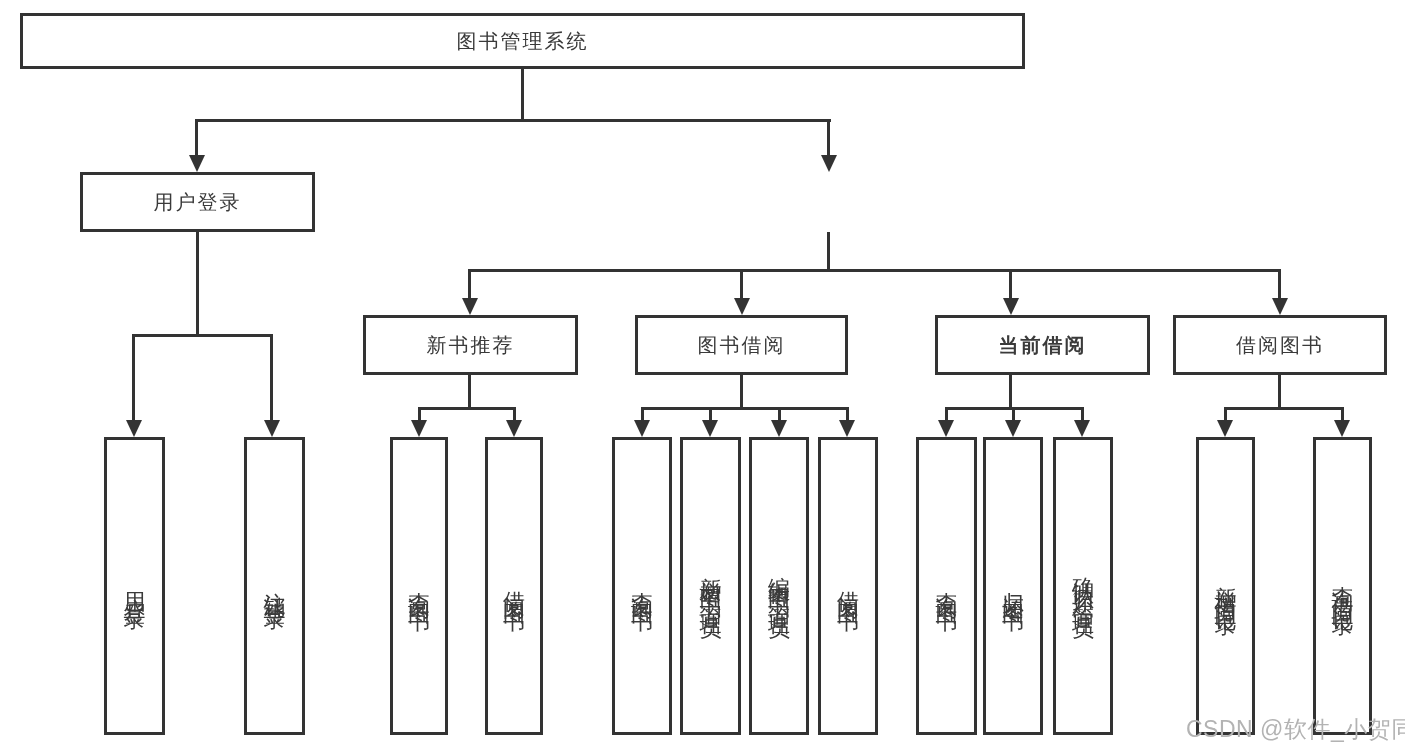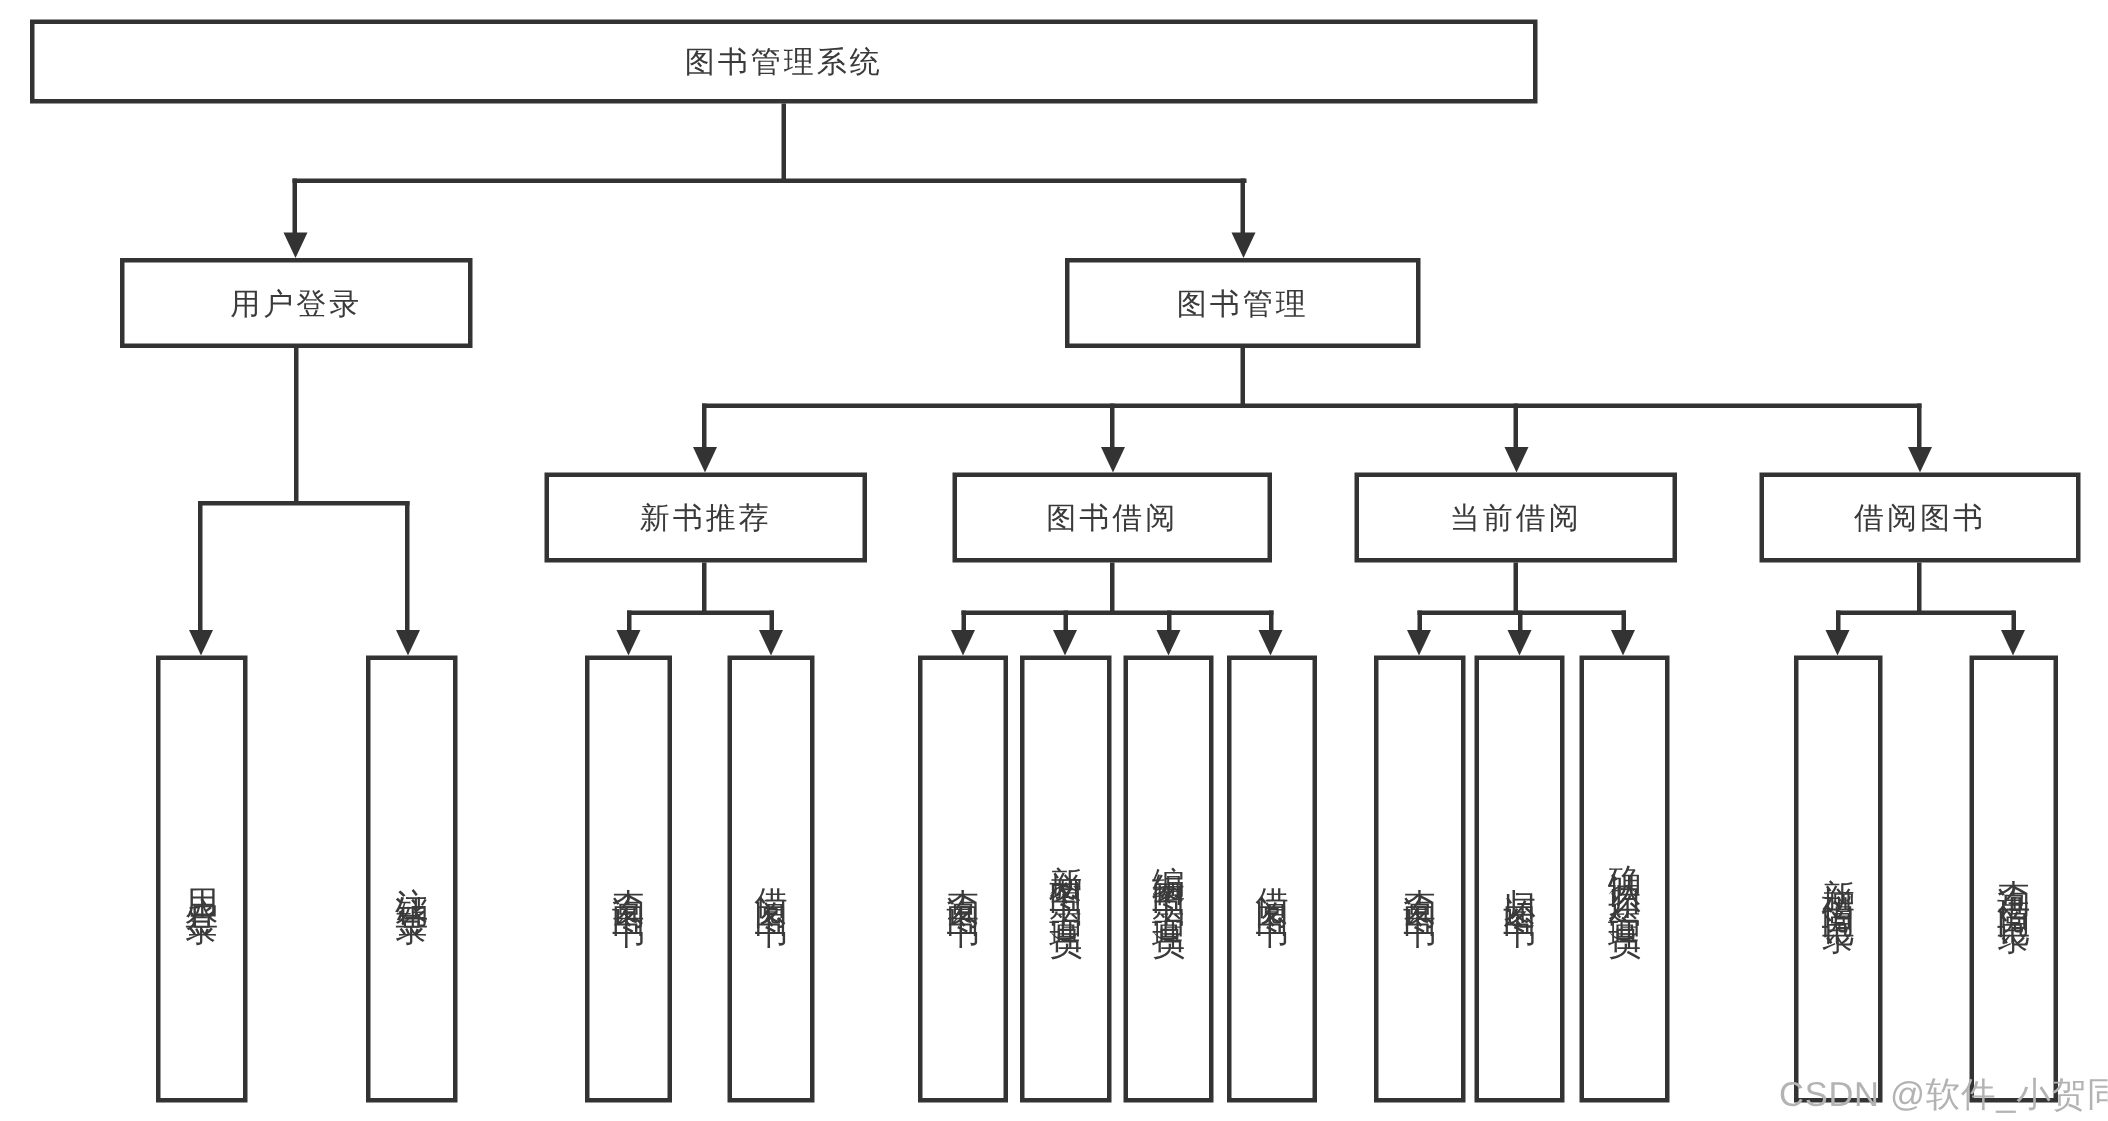--- a/index.html
+++ b/index.html
@@ -67,23 +67,20 @@
   <div class="vl" style="left:521px; top:69px; height:51px;"></div>
   <div class="hl" style="left:195px; top:119px; width:636px;"></div>
   <div class="vl" style="left:195px; top:119px; height:38px;"></div>
   <div class="arrow" style="left:189px; top:155px;"></div>
   <div class="vl" style="left:827px; top:119px; height:38px;"></div>
   <div class="arrow" style="left:821px; top:155px;"></div>
 
   <div class="box h" style="left:80px; top:172px; width:235px; height:60px;">
     <span>用户登录</span>
   </div>
-  <div class="box h" style="left:710px; top:172px; width:237px; height:60px;">
-    <span>图书管理</span>
-  </div>
 
   <div class="vl" style="left:196px; top:232px; height:103px;"></div>
   <div class="hl" style="left:132px; top:334px; width:141px;"></div>
   <div class="vl" style="left:132px; top:334px; height:87px;"></div>
   <div class="arrow" style="left:126px; top:420px;"></div>
   <div class="vl" style="left:270px; top:334px; height:87px;"></div>
   <div class="arrow" style="left:264px; top:420px;"></div>
 
   <div class="vl" style="left:827px; top:232px; height:39px;"></div>
   <div class="hl" style="left:468px; top:269px; width:813px;"></div>
@@ -95,21 +92,21 @@
   <div class="arrow" style="left:1003px; top:298px;"></div>
   <div class="vl" style="left:1278px; top:269px; height:30px;"></div>
   <div class="arrow" style="left:1272px; top:298px;"></div>
 
   <div class="box h" style="left:363px; top:315px; width:215px; height:60px;">
     <span>新书推荐</span>
   </div>
   <div class="box h" style="left:635px; top:315px; width:213px; height:60px;">
     <span>图书借阅</span>
   </div>
-  <div class="box h" style="left:903px; top:315px; width:215px; height:60px;">
+  <div class="box h" style="left:935px; top:315px; width:215px; height:60px;font-weight:bold;">
     <span>当前借阅</span>
   </div>
   <div class="box h" style="left:1173px; top:315px; width:214px; height:60px;">
     <span>借阅图书</span>
   </div>
 
   <div class="vl" style="left:468px; top:375px; height:34px;"></div>
   <div class="hl" style="left:418px; top:407px; width:98px;"></div>
   <div class="vl" style="left:418px; top:407px; height:15px;"></div>
   <div class="arrow" style="left:411px; top:420px;"></div>

